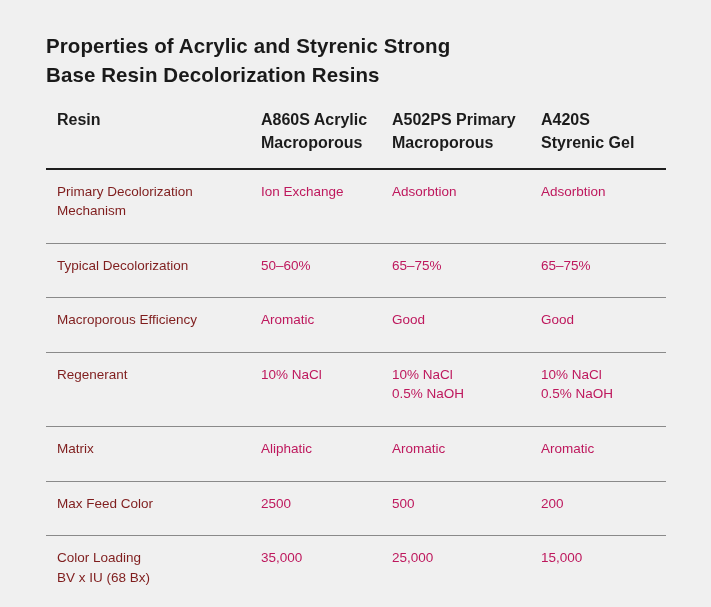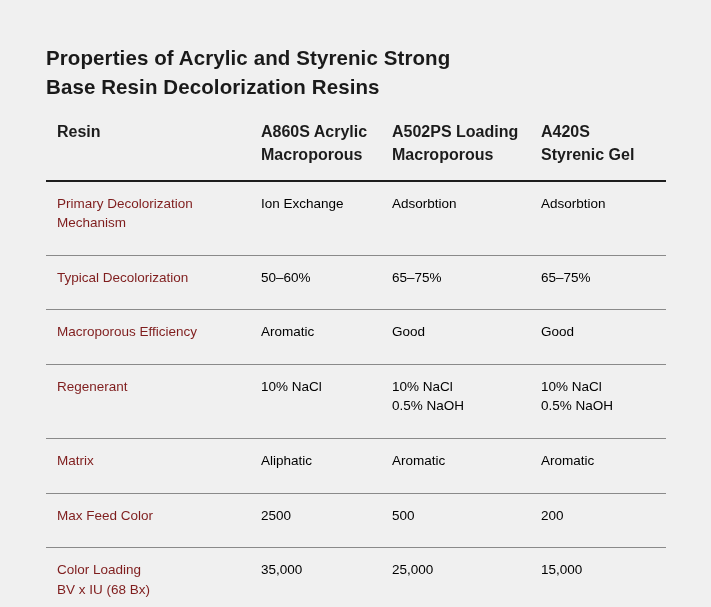--- a/index.html
+++ b/index.html
@@ -12,21 +12,21 @@
     background: #f0f0f0;
     font-family: "Liberation Sans", sans-serif;
     overflow: hidden;
   }
 
   .page {
     position: relative;
     width: 711px;
     height: 607px;
     box-sizing: border-box;
-    padding: 16px 46px;
+    padding: 4px 46px;
   }
 
   .title {
     margin: 0;
     padding-top: 27px;
     font-size: 20.5px;
     font-weight: bold;
     line-height: 1.42;
     color: #1a1a1a;
     letter-spacing: 0.1px;
@@ -61,21 +61,21 @@
   }
 
   .table thead th:first-child {
     padding-left: 11px;
   }
 
   .table tbody td {
     vertical-align: top;
     font-size: 13.5px;
     line-height: 1.45;
-    color: #000000;
+    color: #be185d;
     padding: 12px 8px 22px 0;
     border-bottom: 1px solid #8a8a8a;
   }
 
   .table tbody tr:last-child td {
     border-bottom: none;
   }
 
   .table tbody td.rowlabel {
     color: #7f1d1d;
@@ -107,21 +107,21 @@
     <thead>
       <tr>
         <th>
           <span class="val-line">Resin</span>
         </th>
         <th>
           <span class="val-line">A860S Acrylic</span>
           <span class="val-line">Macroporous</span>
         </th>
         <th>
-          <span class="val-line">A502PS Loading</span>
+          <span class="val-line">A502PS Primary</span>
           <span class="val-line">Macroporous</span>
         </th>
         <th>
           <span class="val-line">A420S</span>
           <span class="val-line">Styrenic Gel</span>
         </th>
       </tr>
     </thead>
     <tbody>
 

